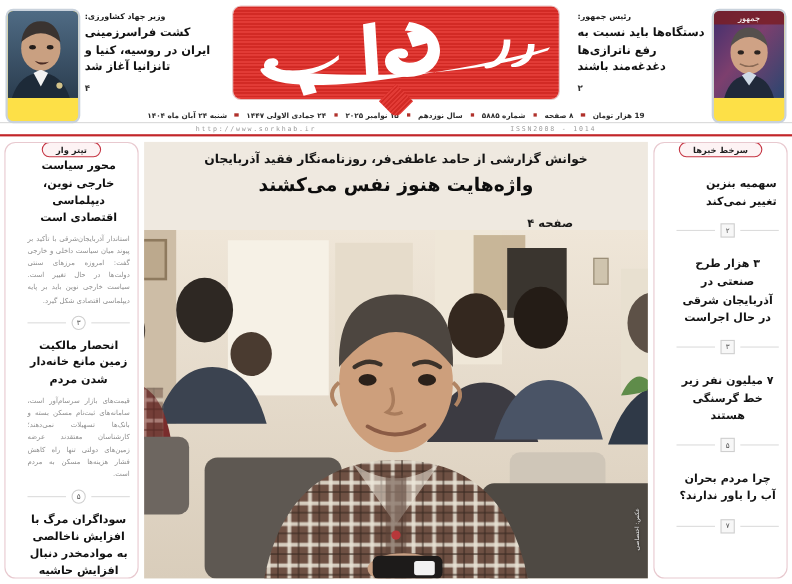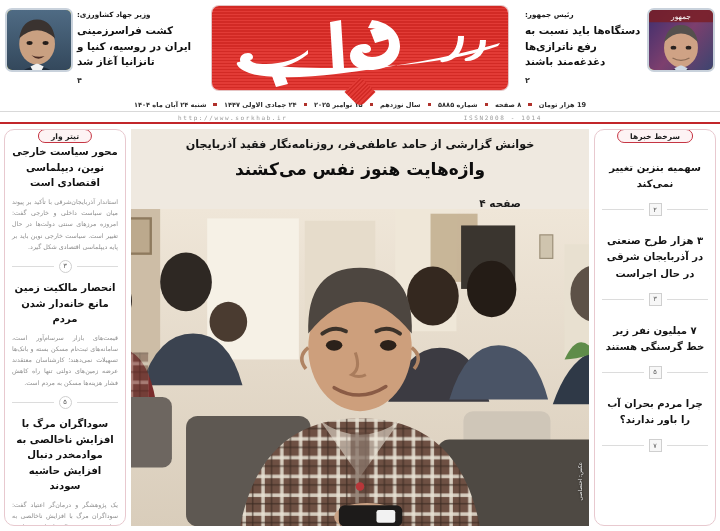--- a/index.html
+++ b/index.html
@@ -38,21 +38,21 @@
     width: 200px;
     display: flex;
     flex-direction: row;
     align-items: flex-start;
     gap: 4px;
     padding: 4px 5px 0 5px;
   }
 
   .promo-photo {
     width: 68px;
-    height: 64px;
+    height: 104px;
     flex: 0 0 68px;
     border-radius: 7px;
     border: 2px solid #c9d2dc;
     overflow: hidden;
     position: relative;
     background: #fde047;
   }
 
   .promo-photo .face {
     position: absolute;
@@ -190,21 +190,21 @@
     min-height: 0;
   }
 
   
   .sidecol {
     width: 122px;
     flex: 0 0 122px;
     border: 1px solid #e8c9cf;
     border-radius: 10px;
     position: relative;
-    padding: 14px 7px 6px 7px;
+    padding: 14px 7px 6px 20px;
     background: #fff;
     overflow: hidden;
     display: flex;
     flex-direction: column;
   }
 
   .col-badge {
     position: absolute;
     top: -1px;
     left: 50%;
@@ -273,21 +273,21 @@
     direction: rtl;
     text-align: center;
     font-size: 10.1px;
     font-weight: bold;
     color: #141414;
     line-height: 1.6;
     padding: 14px 2px 8px 2px;
     letter-spacing: -0.2px;
   }
 
-  .sarkhat-item.first { padding-top: 16px; }
+  .sarkhat-item.first { padding-top: 16px; text-align: right; }
 
   .divider-box {
     display: flex;
     align-items: center;
     gap: 5px;
     margin: 3px 0;
   }
 
   .divider-box .line {
     flex: 1;

